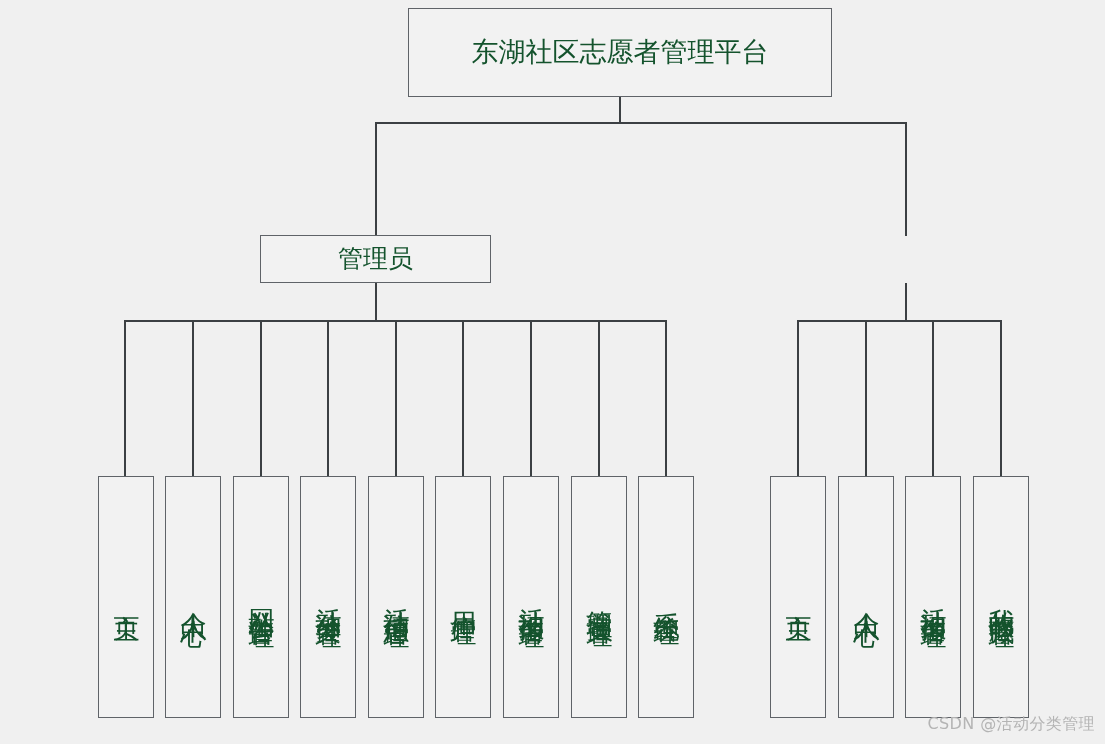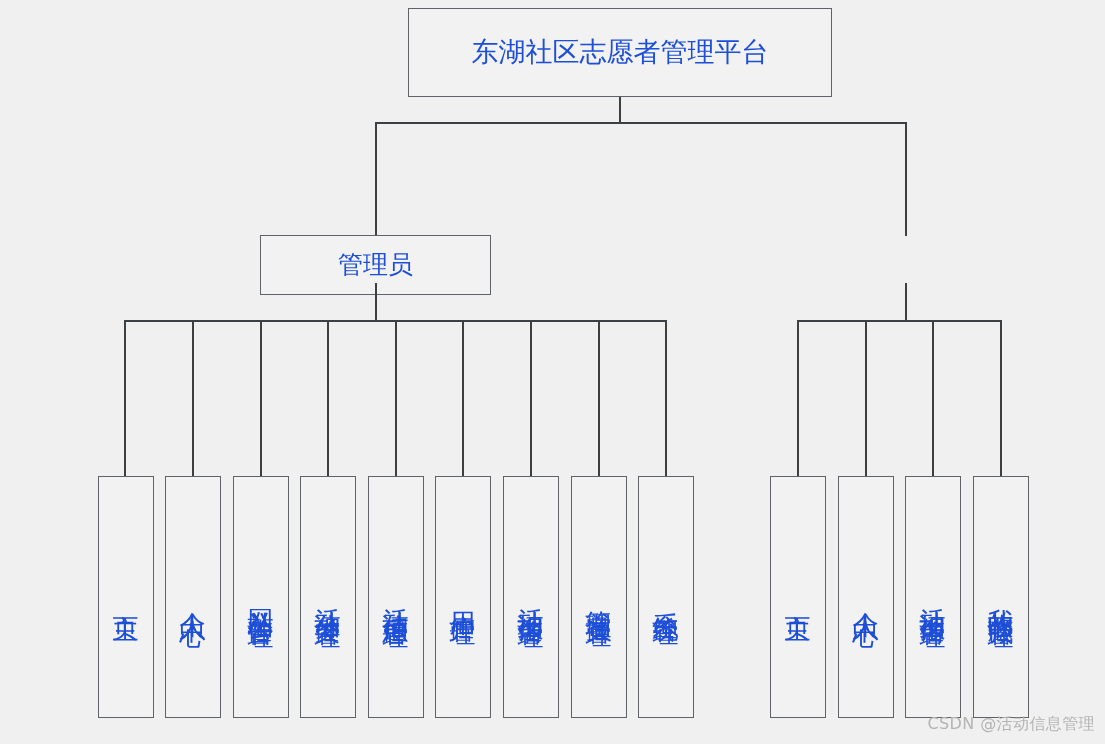--- a/index.html
+++ b/index.html
@@ -24,41 +24,42 @@
 
   
   .node {
     position: absolute;
     box-sizing: border-box;
     background: #f2f2f2;
     border: 1.6px solid #5f6368;
     display: flex;
     align-items: center;
     justify-content: center;
-    color: #1d4ed8;
+    color: #14532d;
     line-height: 1.06;
+    font-family: Liberation Serif, serif;
   }
 
   .node .label {
     display: block;
     text-align: center;
   }
 
   
   .node-root {
     left: 408px;
     top: 8px;
     width: 424px;
     height: 89px;
     font-size: 27px;
   }
 
   
   .node-l2 {
-    height: 60px;
+    height: 48px;
     font-size: 25px;
   }
   .node-admin {
     left: 260px;
     top: 235px;
     width: 231px;
   }
   .node-user {
     left: 828px;
     top: 235px;
@@ -173,15 +174,15 @@
   <div class="node node-leaf" style="left:838px;">
     <span class="label">个人中心</span>
   </div>
   <div class="node node-leaf" style="left:905px;">
     <span class="label">活动报名管理</span>
   </div>
   <div class="node node-leaf" style="left:973px;">
     <span class="label">我的收藏管理</span>
   </div>
 
-  <div id="watermark">CSDN @活动信息管理</div>
+  <div id="watermark">CSDN @活动分类管理</div>
 
 </div>
 
 </body></html>

